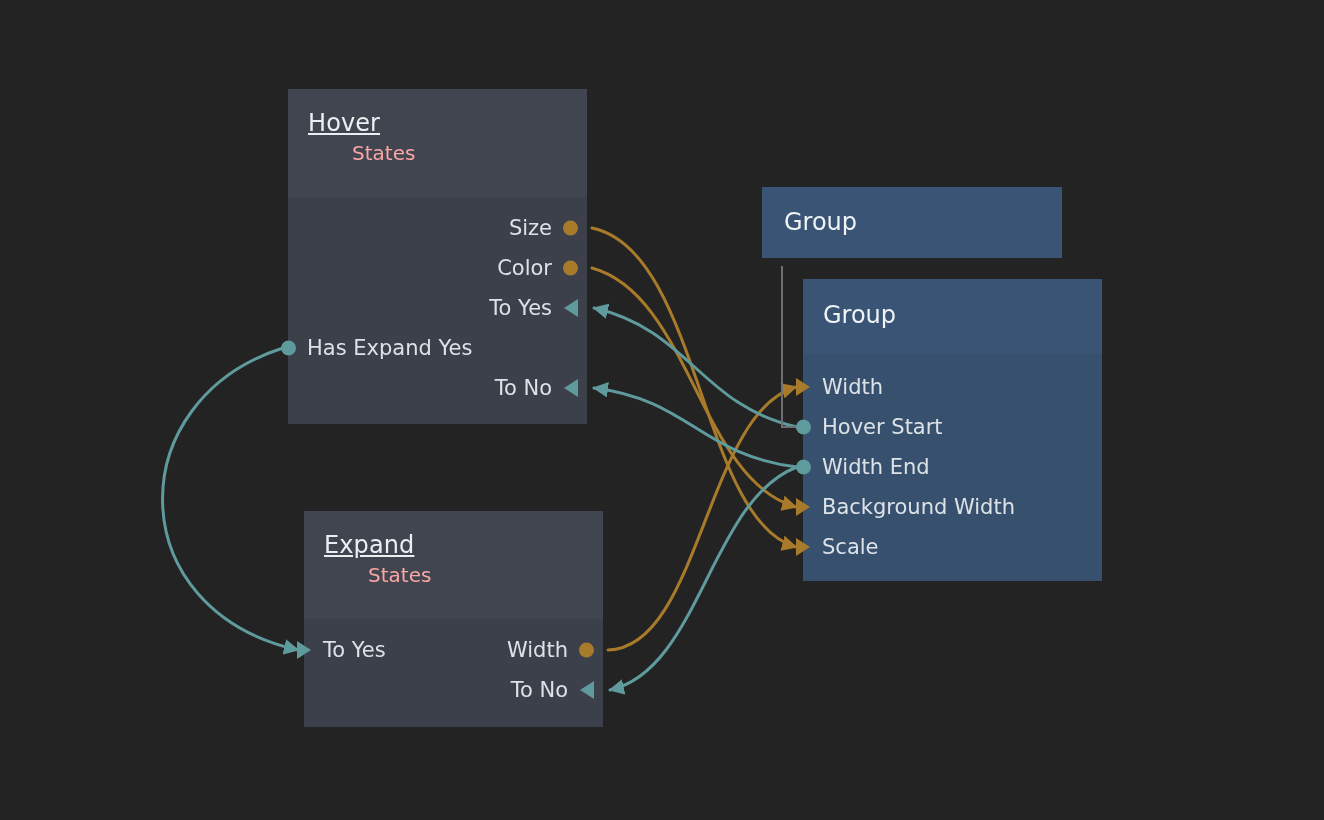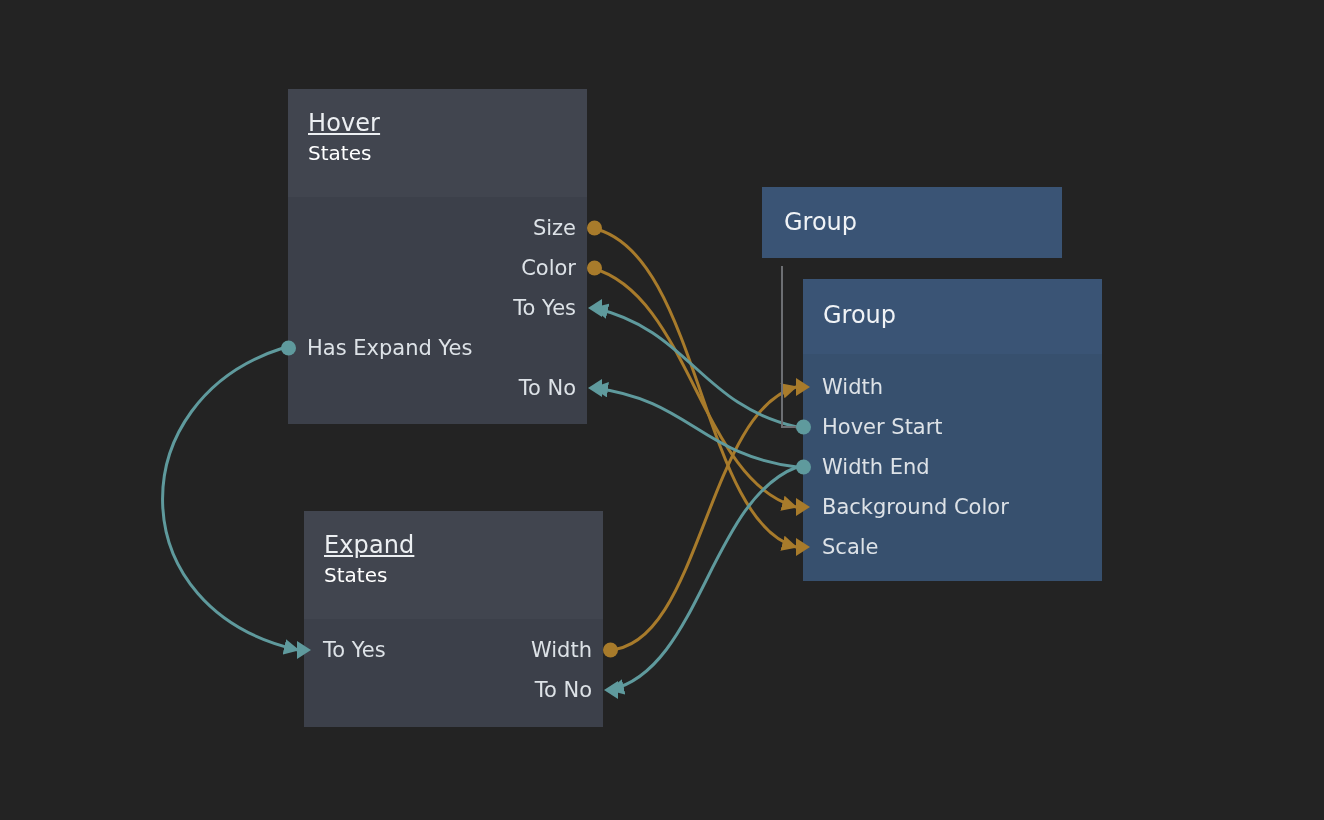--- a/index.html
+++ b/index.html
@@ -38,25 +38,26 @@
   }
   .node-state .node-title {
     color: #eceff2;
     font-size: 24px;
     line-height: 28px;
     font-weight: 400;
     letter-spacing: 0.1px;
     text-decoration: underline;
   }
   .node-state .node-subtitle {
-    color: #ffffff;
+    color: #fca5a5;
     font-size: 20px;
     line-height: 26px;
     font-weight: 400;
     margin-top: 3px;
+    margin-left: 44px;
   }
   .node-state .node-body {
     background: #3c404a;
     position: relative;
   }
   
   .node-group-header-only {
     background: #3a5475;
   }
   .node-group-header-only .gh-title {
@@ -82,21 +83,21 @@
   
   .port {
     position: absolute;
     height: 30px;
     line-height: 30px;
     font-size: 21px;
     color: #dde2e7;
     white-space: nowrap;
   }
   .port.in  { left: 19px; }
-  .port.out { right: 11px; }
+  .port.out { right: 35px; }
   .group-frame-line {
     position: absolute;
     background: #6d6f73;
     z-index: 1;
   }
 </style>
 </head>
 <body>
 
 <div id="canvas">
@@ -150,21 +151,21 @@
         <div class="gh-title">Group</div>
       </div>
       <div class="node node-group" style="left: 803px; top: 279px; width: 299px; height: 302px;">
         <div class="node-header" style="height: 75px;">
           <div class="node-title">Group</div>
         </div>
         <div class="node-body" style="height: 227px;">
           <div class="port in" style="top: 18px;"><span>Width</span><div style="position: absolute; top: 50%; width: 0px; height: 0px; border-top: 9px solid transparent; border-bottom: 9px solid transparent; transform: translateY(-50%); left: -26px; border-left: 14px solid rgb(168, 123, 43);"></div></div>
           <div class="port in" style="top: 58px;"><span>Hover Start</span><div style="position: absolute; top: 50%; width: 15px; height: 15px; border-radius: 50%; background: rgb(95, 154, 157); transform: translateY(-50%); left: -26px;"></div></div>
           <div class="port in" style="top: 98px;"><span>Width End</span><div style="position: absolute; top: 50%; width: 15px; height: 15px; border-radius: 50%; background: rgb(95, 154, 157); transform: translateY(-50%); left: -26px;"></div></div>
-          <div class="port in" style="top: 138px;"><span>Background Color</span><div style="position: absolute; top: 50%; width: 0px; height: 0px; border-top: 9px solid transparent; border-bottom: 9px solid transparent; transform: translateY(-50%); left: -26px; border-left: 14px solid rgb(168, 123, 43);"></div></div>
+          <div class="port in" style="top: 138px;"><span>Background Width</span><div style="position: absolute; top: 50%; width: 0px; height: 0px; border-top: 9px solid transparent; border-bottom: 9px solid transparent; transform: translateY(-50%); left: -26px; border-left: 14px solid rgb(168, 123, 43);"></div></div>
           <div class="port in" style="top: 178px;"><span>Scale</span><div style="position: absolute; top: 50%; width: 0px; height: 0px; border-top: 9px solid transparent; border-bottom: 9px solid transparent; transform: translateY(-50%); left: -26px; border-left: 14px solid rgb(168, 123, 43);"></div></div>
         </div>
       </div>
     </div>
 
 <div class="group-frame-line" style="left: 781px; top: 266px; width: 2px; height: 161px; background: rgb(109, 111, 115);"></div>
     <div class="group-frame-line" style="left: 781px; top: 426px; width: 16px; height: 2px; background: rgb(109, 111, 115);"></div>
   </div>
 
 </body></html>

